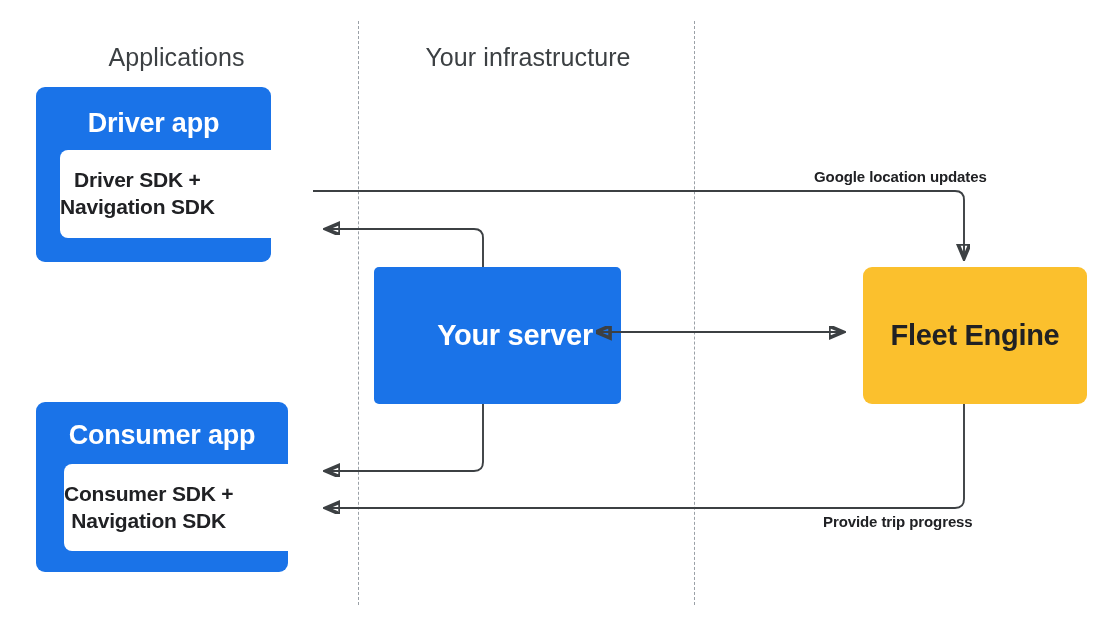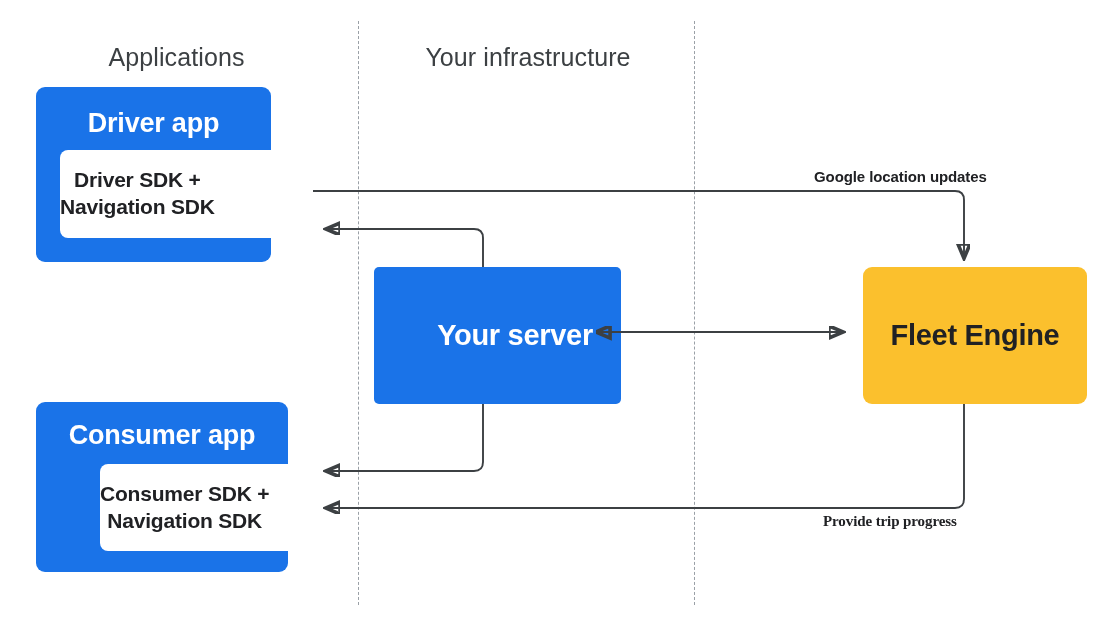--- a/index.html
+++ b/index.html
@@ -152,21 +152,21 @@
   <div class="app-box" style="left:36px; top:87px; width:235px; height:175px;">
     <div class="app-title" style="top:21px;">Driver app</div>
     <div class="sdk-box" style="left:24px; top:63px; width:233px; height:88px;">
       <div class="sdk-label">Driver SDK +
 Navigation SDK</div>
     </div>
   </div>
 
   <div class="app-box" style="left:36px; top:402px; width:252px; height:170px;">
     <div class="app-title" style="top:18px;">Consumer app</div>
-    <div class="sdk-box" style="left:28px; top:62px; width:233px; height:87px;margin-left:36px;">
+    <div class="sdk-box" style="left:28px; top:62px; width:233px; height:87px;">
       <div class="sdk-label">Consumer SDK +
 Navigation SDK</div>
     </div>
   </div>
 
   <div class="server-box" style="left:374px; top:267px; width:212px; height:137px;">
     <div class="server-label">Your server</div>
   </div>
 
   <div class="engine-box" style="left:851px; top:267px; width:224px; height:137px;">
@@ -190,15 +190,15 @@
     <line x1="596" y1="332" x2="843" y2="332" marker-start="url(#arrow-start)" marker-end="url(#arrow-end)"></line>
 
     <path d="M 483 404 V 462 Q 483 471 474 471 H 326" marker-end="url(#arrow-end)"></path>
 
     <path d="M 964 404 V 499 Q 964 508 955 508 H 326" marker-end="url(#arrow-end)"></path>
   </svg>
 
   <div class="edge-label" style="left:814px; top:166px;">Google location updates</div>
 
 
-  <div class="edge-label" style="left:823px; top:511px;font-family:Liberation Serif, serif;">Provide trip progress</div>
+  <div class="edge-label" style="left:823px; top:511px;">Provide trip progress</div>
 
 </div>
 
 </body></html>

